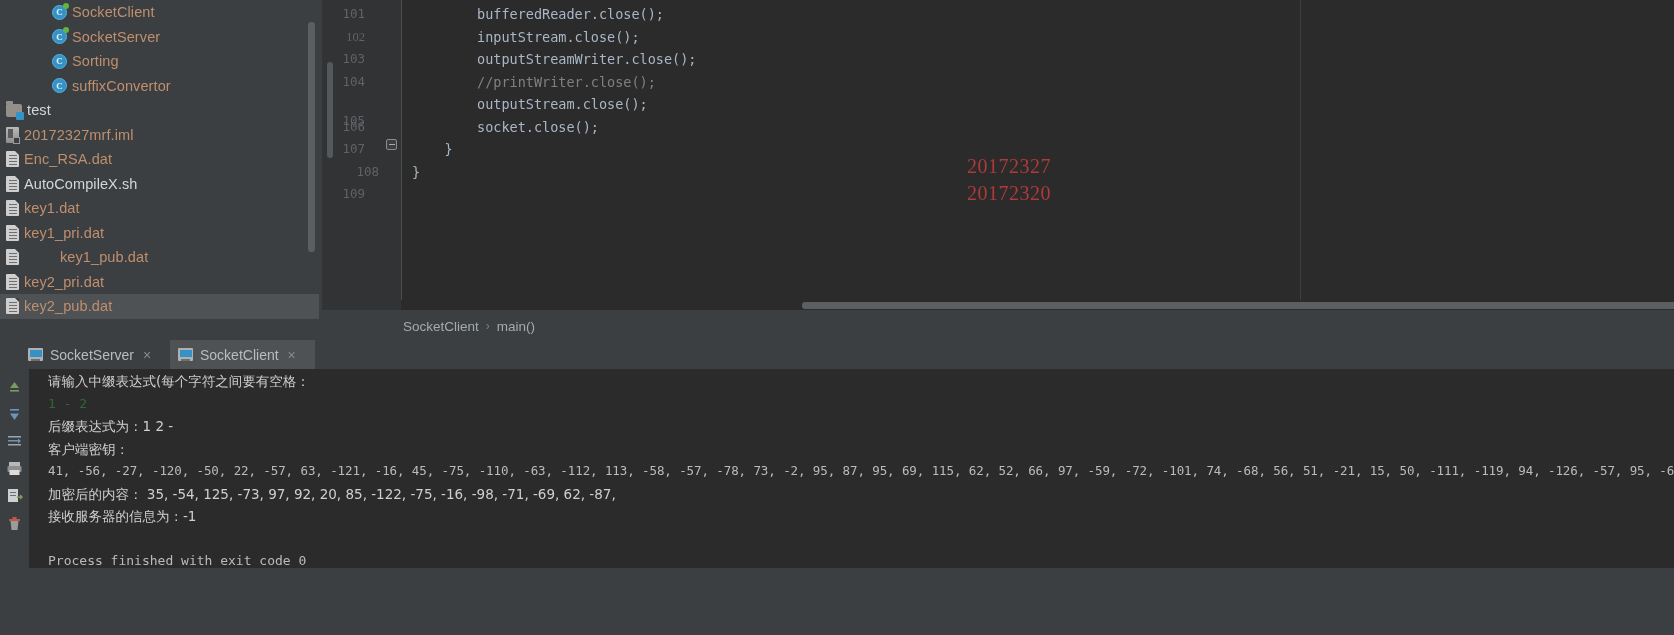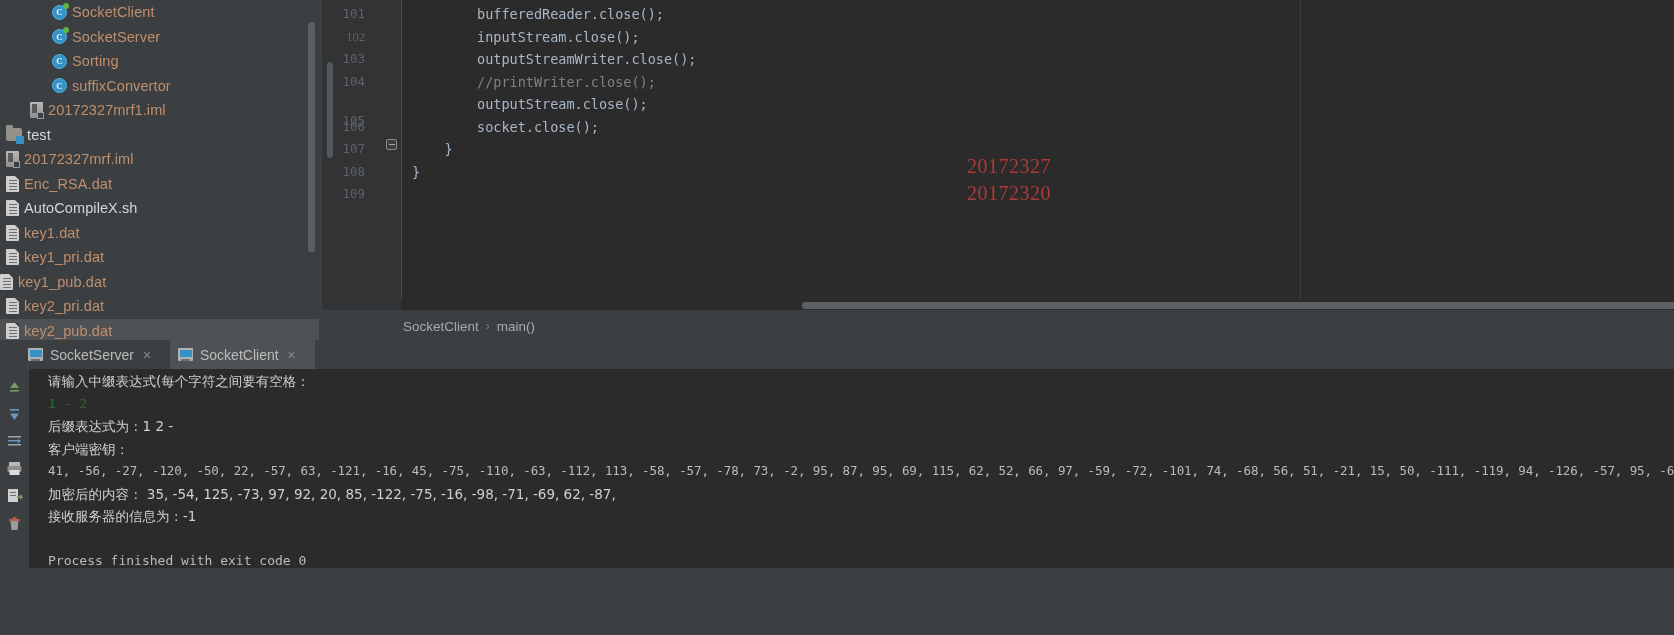--- a/index.html
+++ b/index.html
@@ -427,24 +427,20 @@
           <span class="tree-label">SocketServer</span>
         </div>
         <div class="tree-row" style="padding-left: 52px;">
           <span class="icon-class">C</span>
           <span class="tree-label">Sorting</span>
         </div>
         <div class="tree-row" style="padding-left: 52px;">
           <span class="icon-class">C</span>
           <span class="tree-label">suffixConvertor</span>
         </div>
-        <div class="tree-row" style="padding-left: 30px;">
-          <span class="icon-iml"></span>
-          <span class="tree-label">20172327mrf1.iml</span>
-        </div>
         <div class="tree-row" style="padding-left: 6px;">
           <span class="icon-folder test"></span>
           <span class="tree-label bold">test</span>
         </div>
         <div class="tree-row" style="padding-left: 6px;">
           <span class="icon-iml"></span>
           <span class="tree-label">20172327mrf.iml</span>
         </div>
         <div class="tree-row" style="padding-left: 6px;">
           <span class="icon-file"></span>
@@ -455,21 +451,21 @@
           <span class="tree-label white">AutoCompileX.sh</span>
         </div>
         <div class="tree-row" style="padding-left: 6px;">
           <span class="icon-file"></span>
           <span class="tree-label">key1.dat</span>
         </div>
         <div class="tree-row" style="padding-left: 6px;">
           <span class="icon-file"></span>
           <span class="tree-label">key1_pri.dat</span>
         </div>
-        <div class="tree-row" style="padding-left: 0;">
+        <div class="tree-row" style="padding-left: 6px; gap: 36px;">
           <span class="icon-file"></span>
           <span class="tree-label">key1_pub.dat</span>
         </div>
         <div class="tree-row" style="padding-left: 6px;">
           <span class="icon-file"></span>
           <span class="tree-label">key2_pri.dat</span>
         </div>
         <div class="tree-row selected" style="padding-left: 6px;">
           <div class="row-fill"></div>
           <span class="icon-file"></span>
@@ -492,21 +488,21 @@
         <div class="lineno" style="top: 48px; left: 0px;">103</div>
         <div class="code-text plain" style="top: 48px;">        outputStreamWriter.close();</div>
         <div class="lineno" style="top: 70.5px; left: 0px;">104</div>
         <div class="code-text comment" style="top: 70.5px;">        //printWriter.close();</div>
         <div class="lineno" style="top: 110px; left: 0px;">105</div>
         <div class="code-text plain" style="top: 93px;">        outputStream.close();</div>
         <div class="lineno" style="top: 115.5px; left: 0px;">106</div>
         <div class="code-text plain" style="top: 115.5px;">        socket.close();</div>
         <div class="lineno" style="top: 138px; left: 0px;">107</div>
         <div class="code-text plain" style="top: 138px;">    }</div>
-        <div class="lineno" style="top: 160.5px; left: 0px;">108</div>
+        <div class="lineno" style="top: 160.5px; left: 14px;">108</div>
         <div class="code-text plain" style="top: 160.5px;">}</div>
         <div class="lineno" style="top: 183px; left: 0px;">109</div>
         <div class="code-text plain" style="top: 183px;"></div>
       </div>
     <div class="fold-icon" style="left:67px; top:139px;"></div>
     <div id="editor-right-sep"></div>
     <div id="stamps">
         <div class="stamp" style="left: 648px; top: 155px;">20172327</div>
         <div class="stamp" style="left: 648px; top: 182px;">20172320</div>
       </div>

